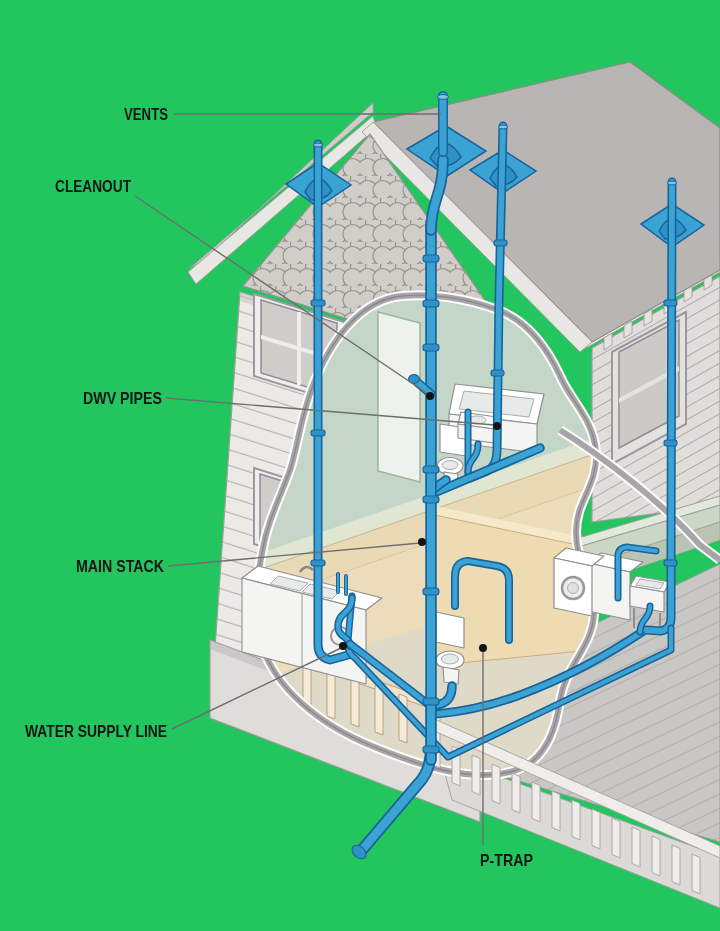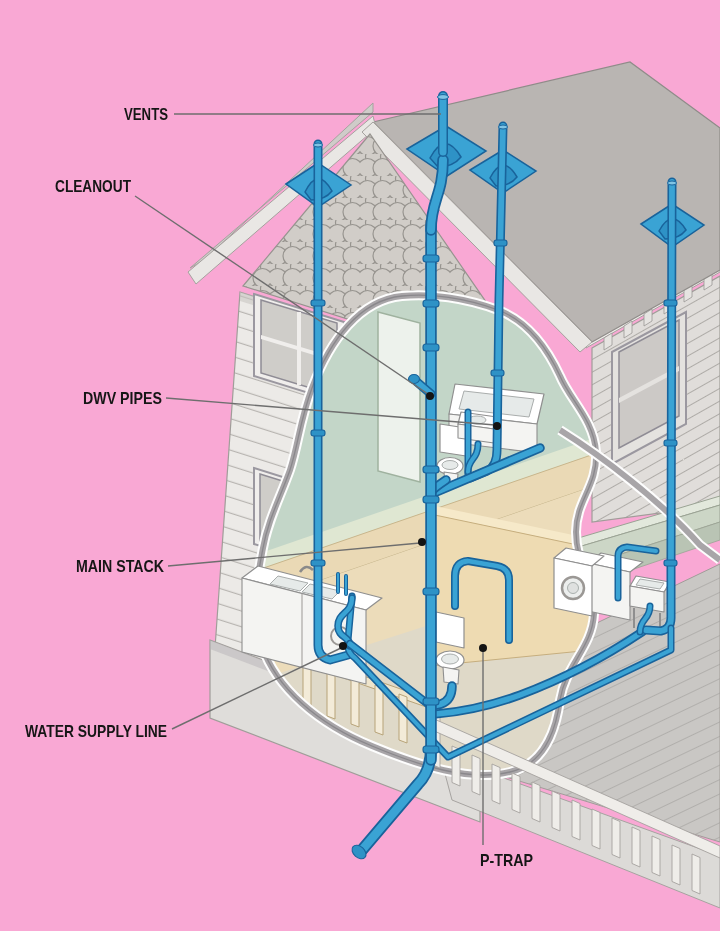--- a/index.html
+++ b/index.html
@@ -1,16 +1,16 @@
 <!DOCTYPE html>
 <html><head>
 <meta charset="utf-8">
 <style>
   html,body{margin:0;padding:0;background:#ffffff;}
-  .stage{width:720px;height:931px;position:relative;background:#f9a8d4;overflow:hidden;}
+  .stage{width:720px;height:931px;position:relative;background:#22c55e;overflow:hidden;}
   svg{display:block;}
   text.lbl{font-family:"Liberation Sans",sans-serif;font-weight:700;font-size:17px;fill:#161616;}
   .leader{stroke:#6e6e6e;stroke-width:1.4;fill:none;}
   .dot{fill:#141414;stroke:none;}
   .pd{stroke:#19639b;fill:none;stroke-linecap:round;stroke-linejoin:round;}
   .pl{stroke:#3aa3d4;fill:none;stroke-linecap:round;stroke-linejoin:round;}
   .fit{fill:#2e92c6;stroke:#19639b;stroke-width:1.1;}
   .fx{fill:#ffffff;stroke:#8f8f8f;stroke-width:1.2;stroke-linejoin:round;}
   .fx2{fill:#f4f4f2;stroke:#8f8f8f;stroke-width:1.1;stroke-linejoin:round;}
   .basin{fill:#e6eae9;stroke:#a9adac;stroke-width:1;}

